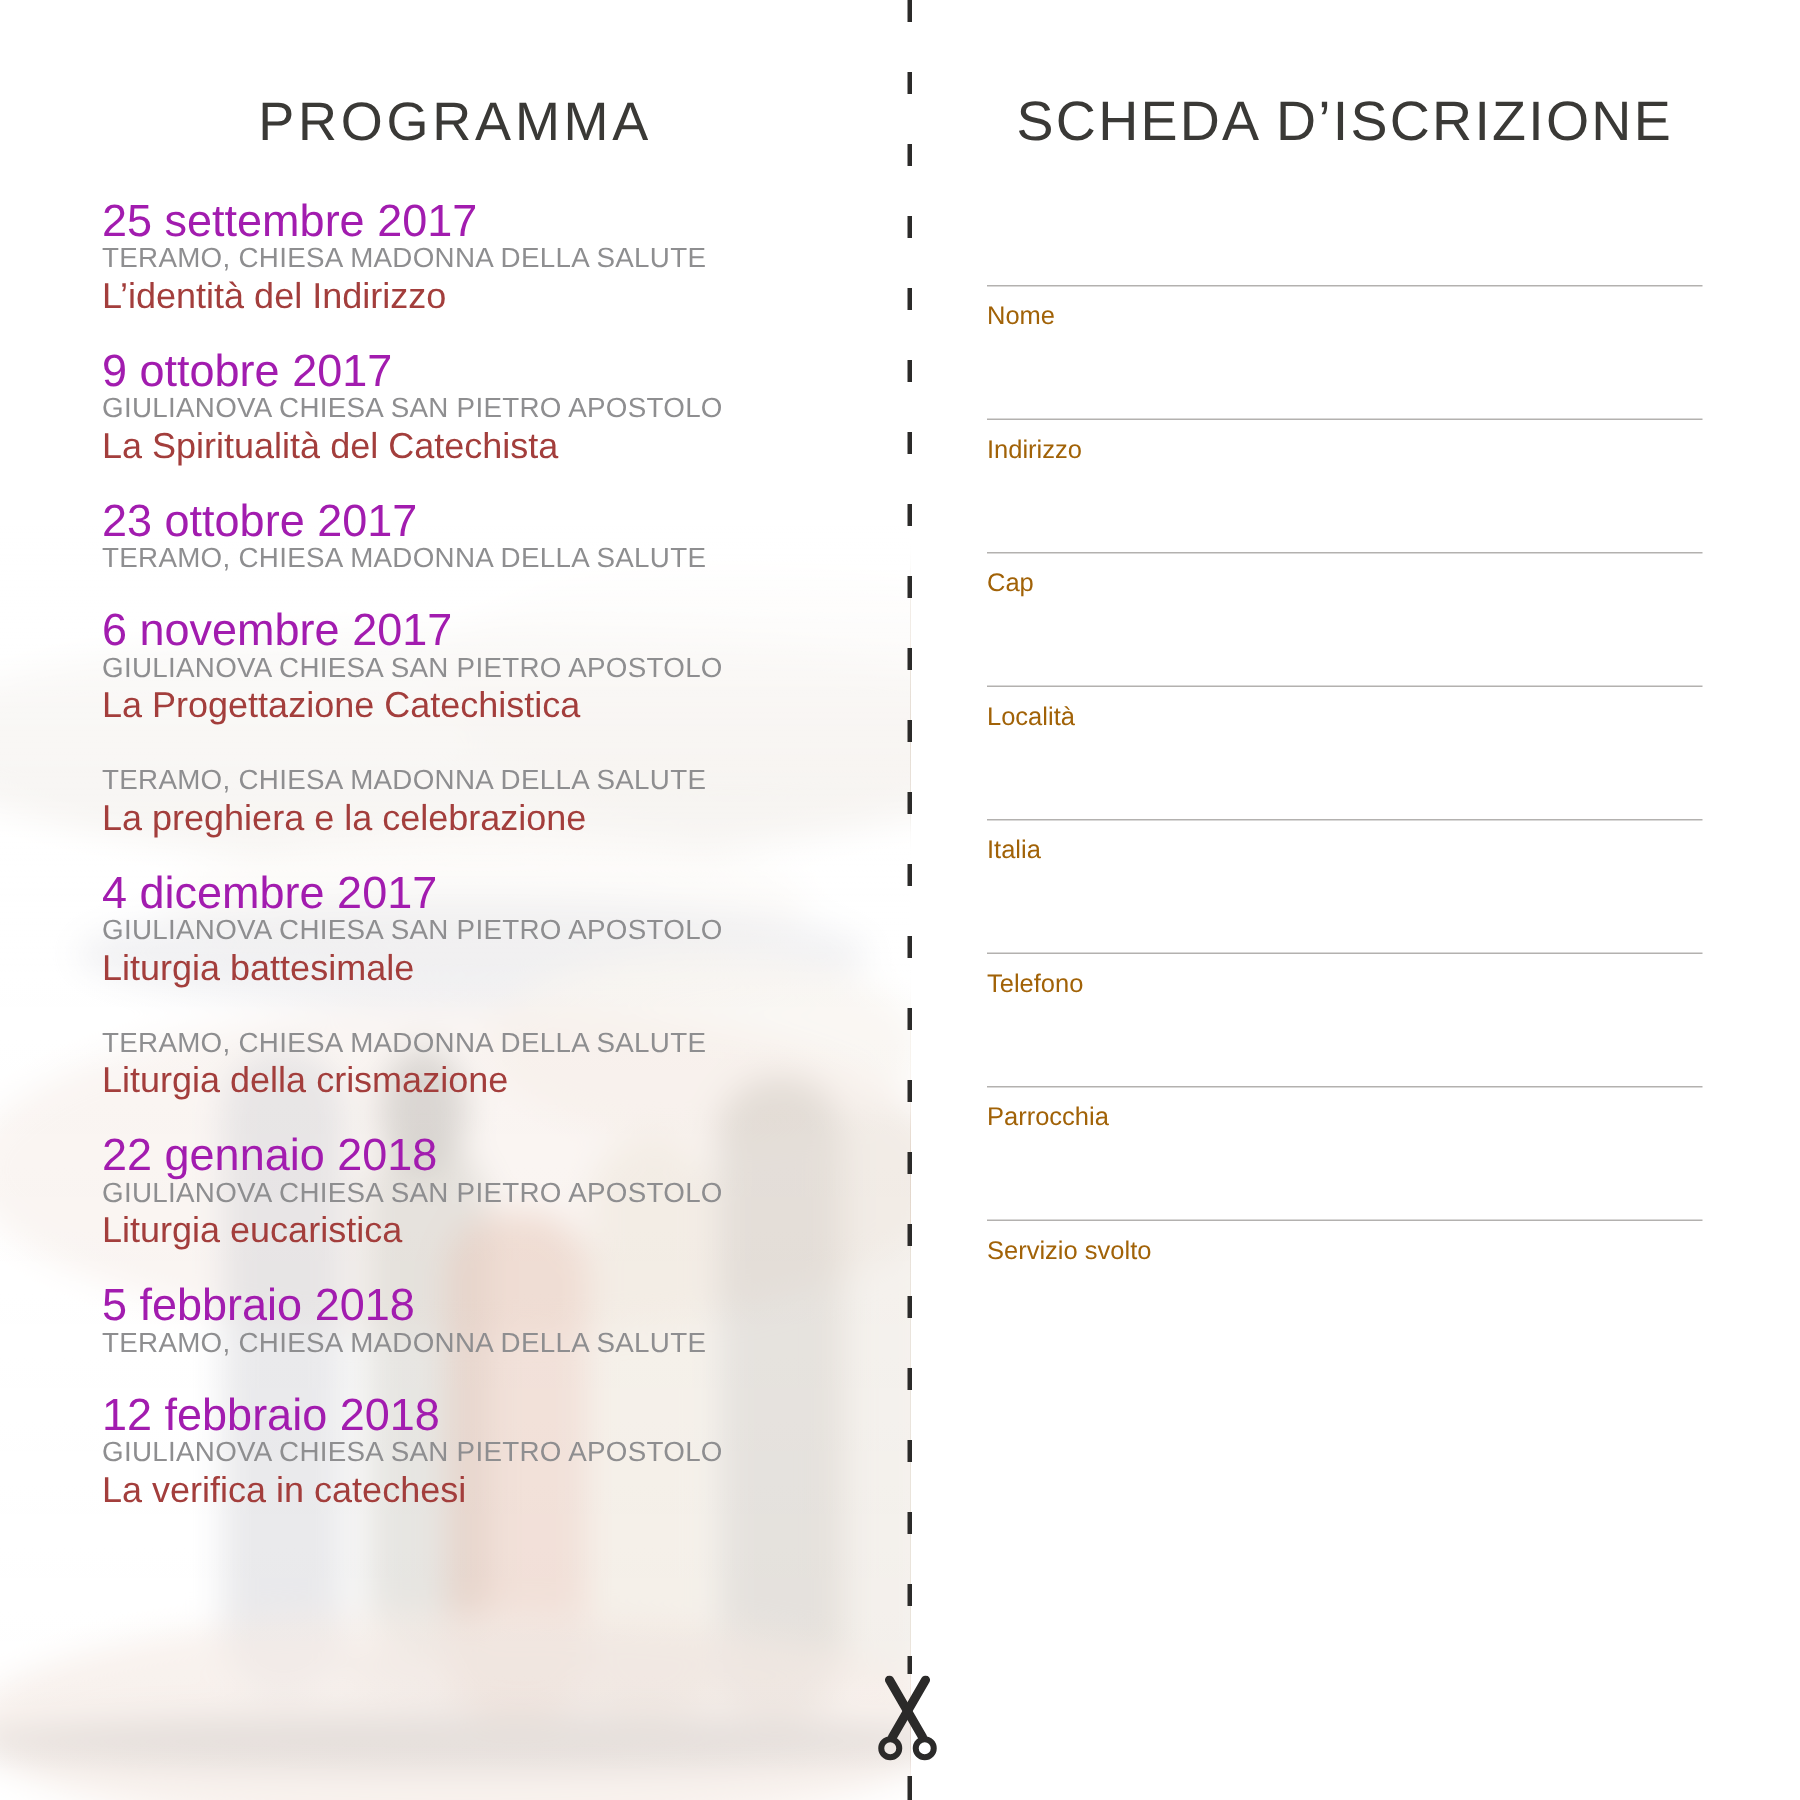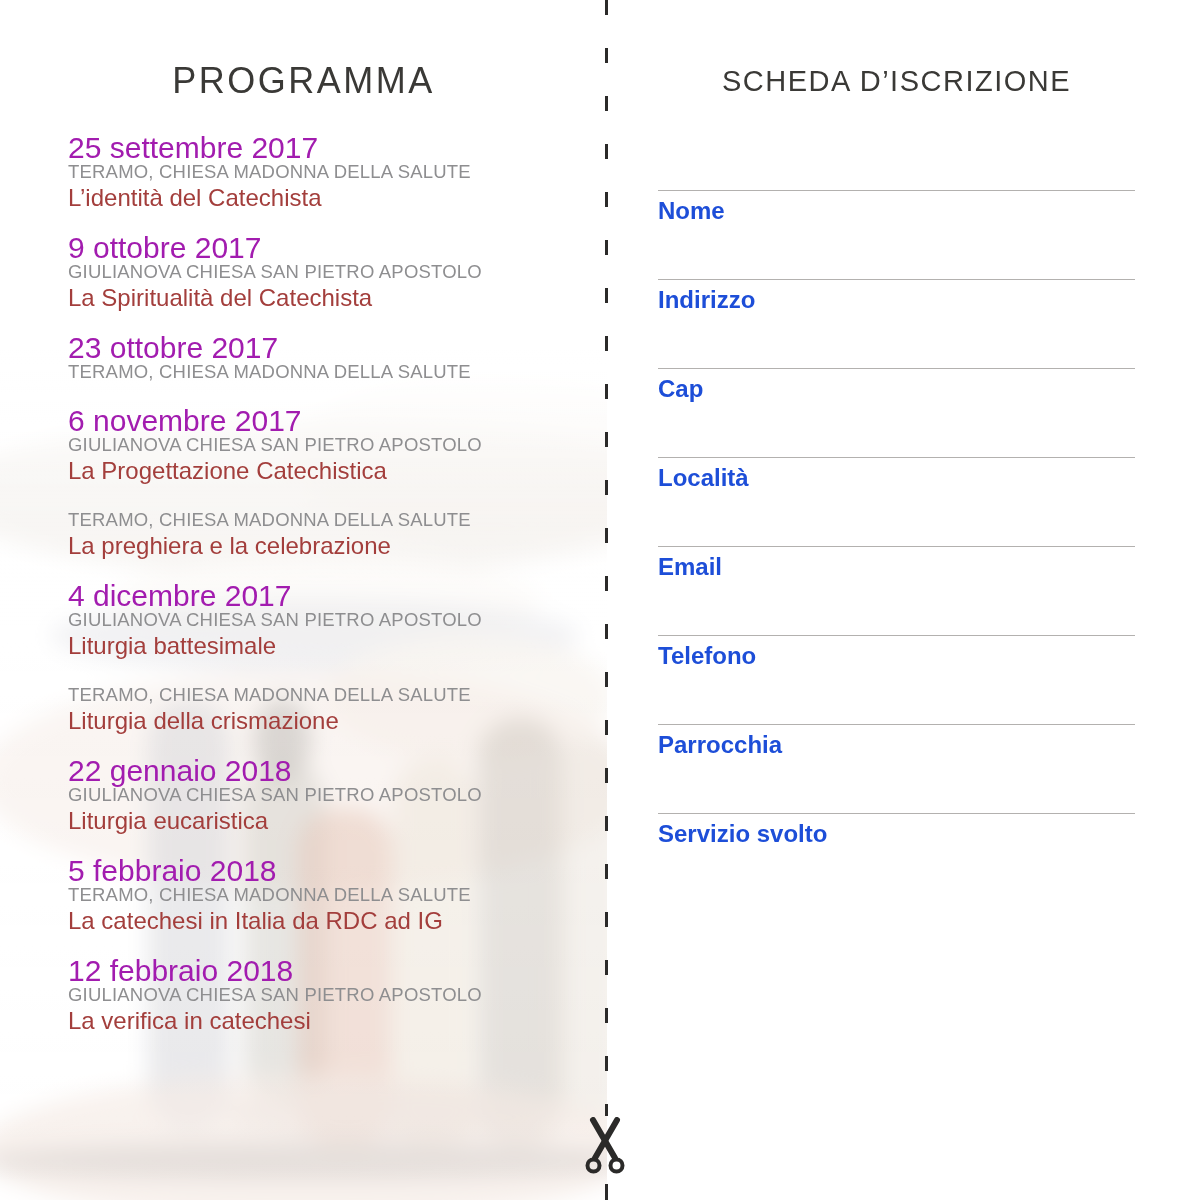--- a/index.html
+++ b/index.html
@@ -38,25 +38,25 @@
   .left-content{position:absolute;left:0;top:0;width:607px;height:1200px;}
   .program-title{margin:64px 0 0;text-align:center;font-size:36px;font-weight:normal;
     color:#3a3936;letter-spacing:2.5px;line-height:34px;}
   .entries{margin:37px 0 0 68px;width:510px;}
   .entry{margin-bottom:24px;}
   .entry .date{font-size:30px;line-height:25px;color:#a21caf;}
   .entry .location{font-size:18.5px;line-height:24px;color:#8e8e90;letter-spacing:.2px;}
   .entry .topic{font-size:24px;line-height:27px;color:#a33e3c;}
   
   .form-panel{position:absolute;left:607px;top:0;width:593px;height:1200px;}
-  .form-title{margin:64px 0 0;text-align:center;font-size:29px;font-weight:normal;
+  .form-title{margin:64px 0 0;text-align:center;font-size:37px;font-weight:normal;
     color:#3a3936;letter-spacing:1.5px;line-height:34px;padding-right:14px;}
   .fields{position:absolute;left:51px;top:190px;width:477px;}
   .field{height:89px;border-top:1px solid #b3b1af;padding-top:7px;box-sizing:border-box;}
-  .field-label{font-size:24px;color:#1d4ed8;line-height:26px;font-weight:bold;}
+  .field-label{font-size:17px;color:#a16207;line-height:26px;}
   
   .cut-line-top{position:absolute;left:605px;top:0;width:3px;height:1116px;
     background:repeating-linear-gradient(to bottom,#2b2a29 0 15px,transparent 15px 48px);}
   .cut-line-bottom{position:absolute;left:605px;top:1184px;width:3px;height:16px;
     background:#2b2a29;}
   .scissors{position:absolute;left:584px;top:1117px;width:42px;height:58px;}
 </style>
 </head>
 <body>
 
@@ -79,21 +79,21 @@
       <div class="blob b15"></div>
     <div class="blob b16"></div>
   </div>
   <div class="wash"></div>
   <div class="left-content">
     <h1 class="program-title">PROGRAMMA</h1>
     <div class="entries">
   <div class="entry">
     <div class="date">25 settembre 2017</div>
     <div class="location">TERAMO, CHIESA MADONNA DELLA SALUTE</div>
-    <div class="topic">L’identità del Catechista</div>
+    <div class="topic">L’identità del Indirizzo</div>
   </div>
 
   <div class="entry">
     <div class="date">9 ottobre 2017</div>
     <div class="location">GIULIANOVA CHIESA SAN PIETRO APOSTOLO</div>
     <div class="topic">La Spiritualità del Catechista</div>
   </div>
 
   <div class="entry">
     <div class="date">23 ottobre 2017</div>
@@ -124,21 +124,20 @@
 
   <div class="entry">
     <div class="date">22 gennaio 2018</div>
     <div class="location">GIULIANOVA CHIESA SAN PIETRO APOSTOLO</div>
     <div class="topic">Liturgia eucaristica</div>
   </div>
 
   <div class="entry">
     <div class="date">5 febbraio 2018</div>
     <div class="location">TERAMO, CHIESA MADONNA DELLA SALUTE</div>
-    <div class="topic">La catechesi in Italia da RDC ad IG</div>
   </div>
 
   <div class="entry">
     <div class="date">12 febbraio 2018</div>
     <div class="location">GIULIANOVA CHIESA SAN PIETRO APOSTOLO</div>
     <div class="topic">La verifica in catechesi</div>
   </div>
 </div>
   </div>
 </div>
@@ -157,21 +156,21 @@
 
   <div class="field">
     <div class="field-label">Cap</div>
   </div>
 
   <div class="field">
     <div class="field-label">Località</div>
   </div>
 
   <div class="field">
-    <div class="field-label">Email</div>
+    <div class="field-label">Italia</div>
   </div>
 
   <div class="field">
     <div class="field-label">Telefono</div>
   </div>
 
   <div class="field">
     <div class="field-label">Parrocchia</div>
   </div>
 

